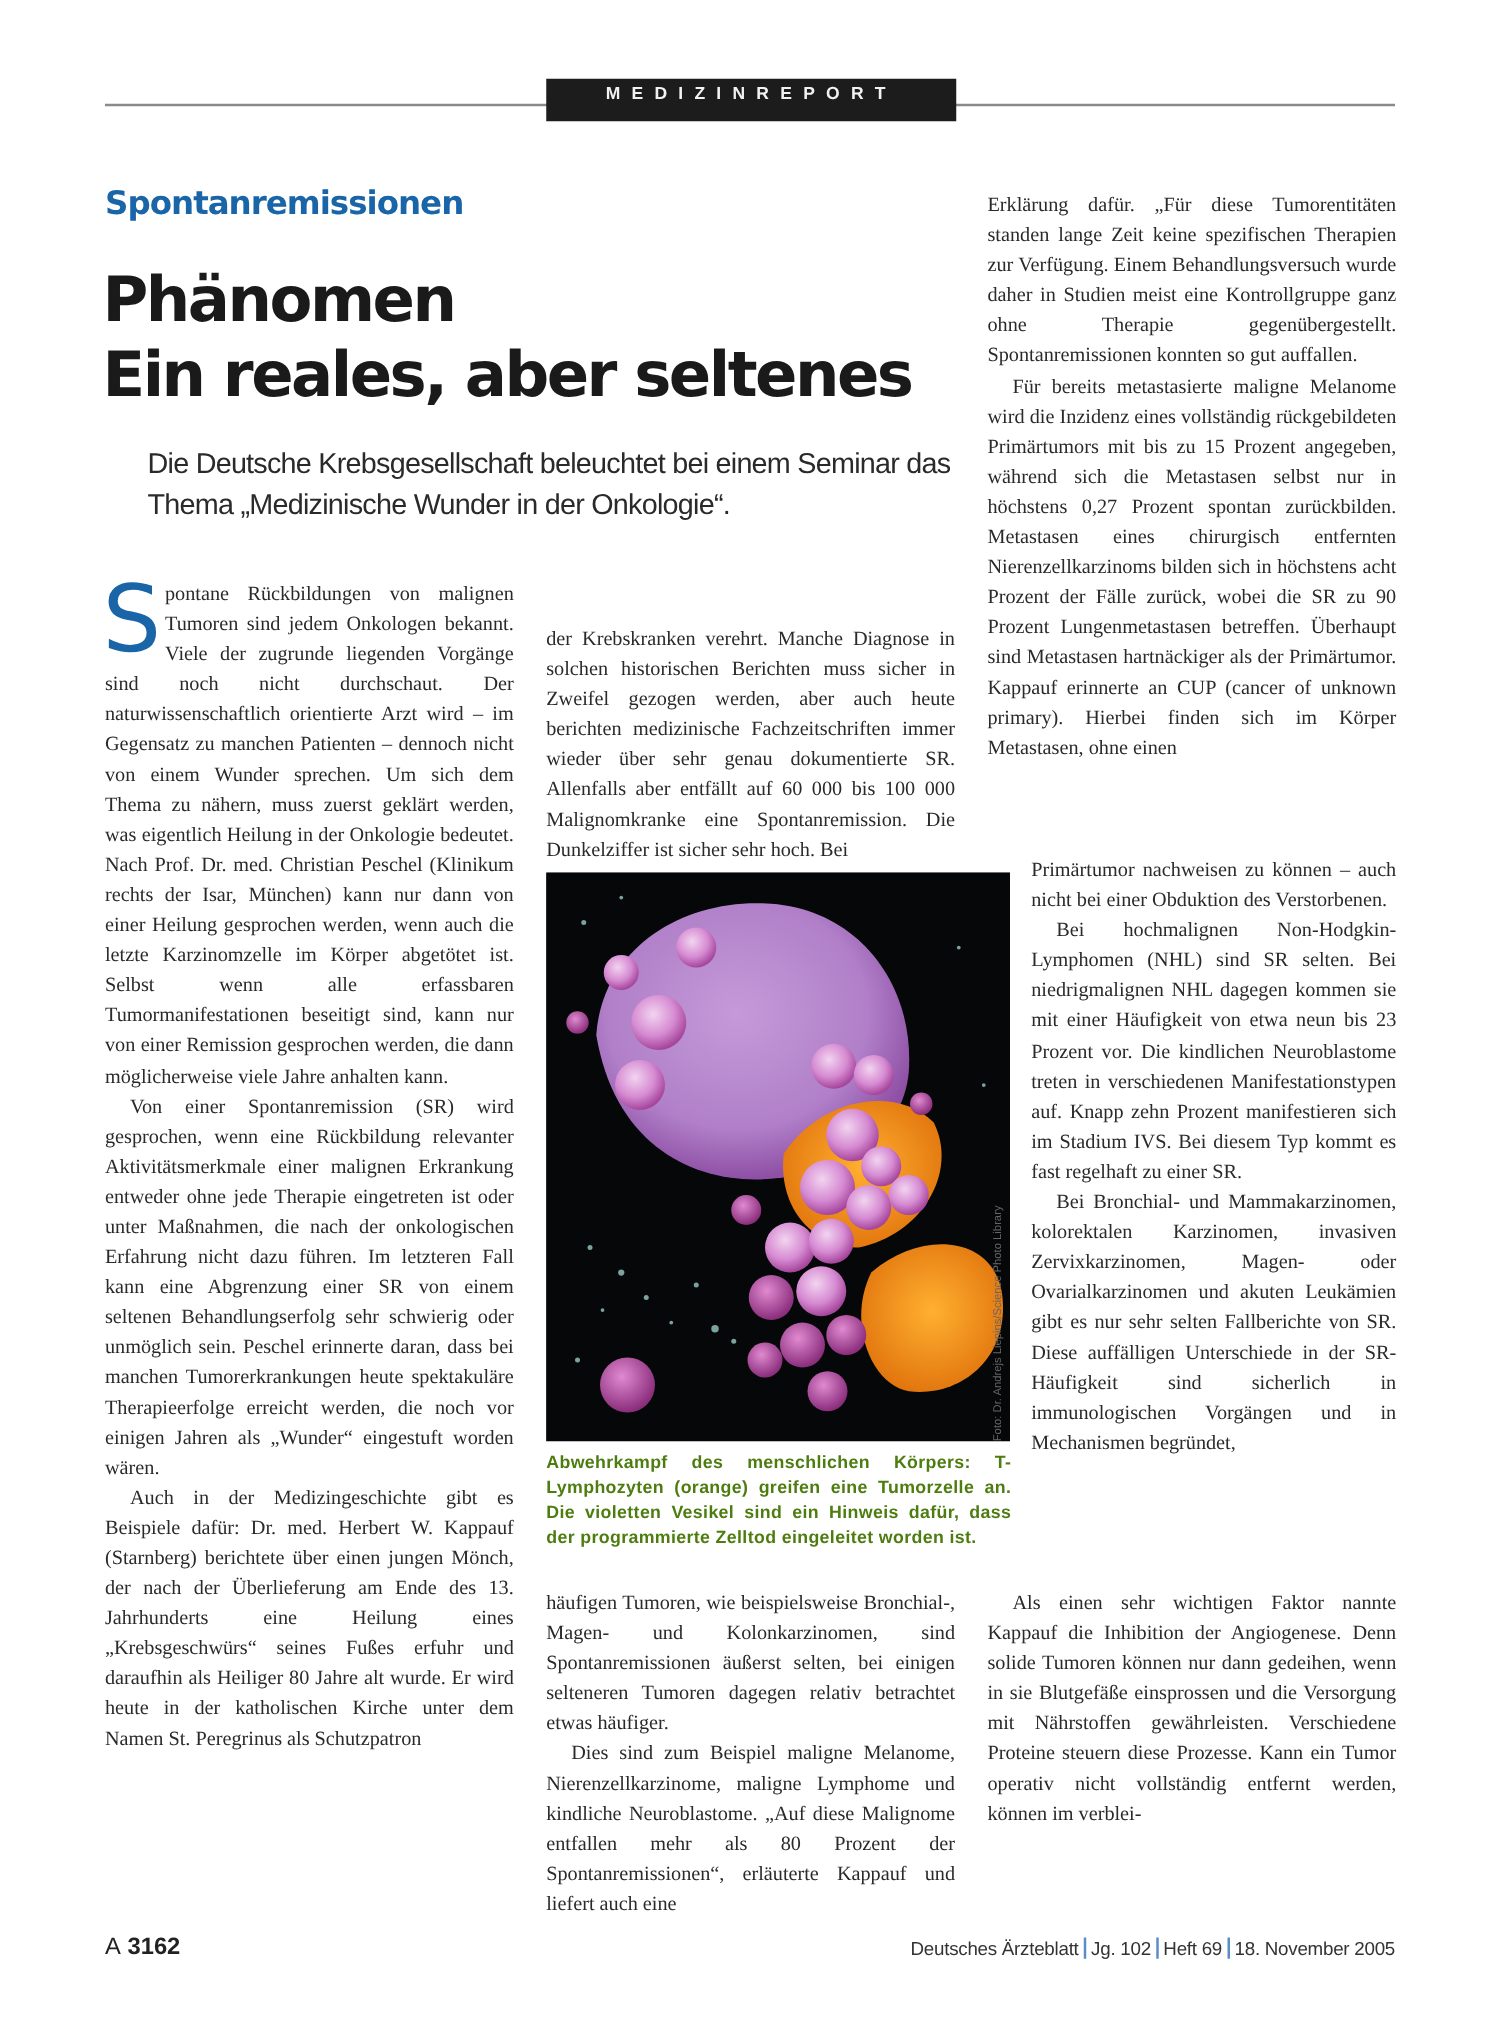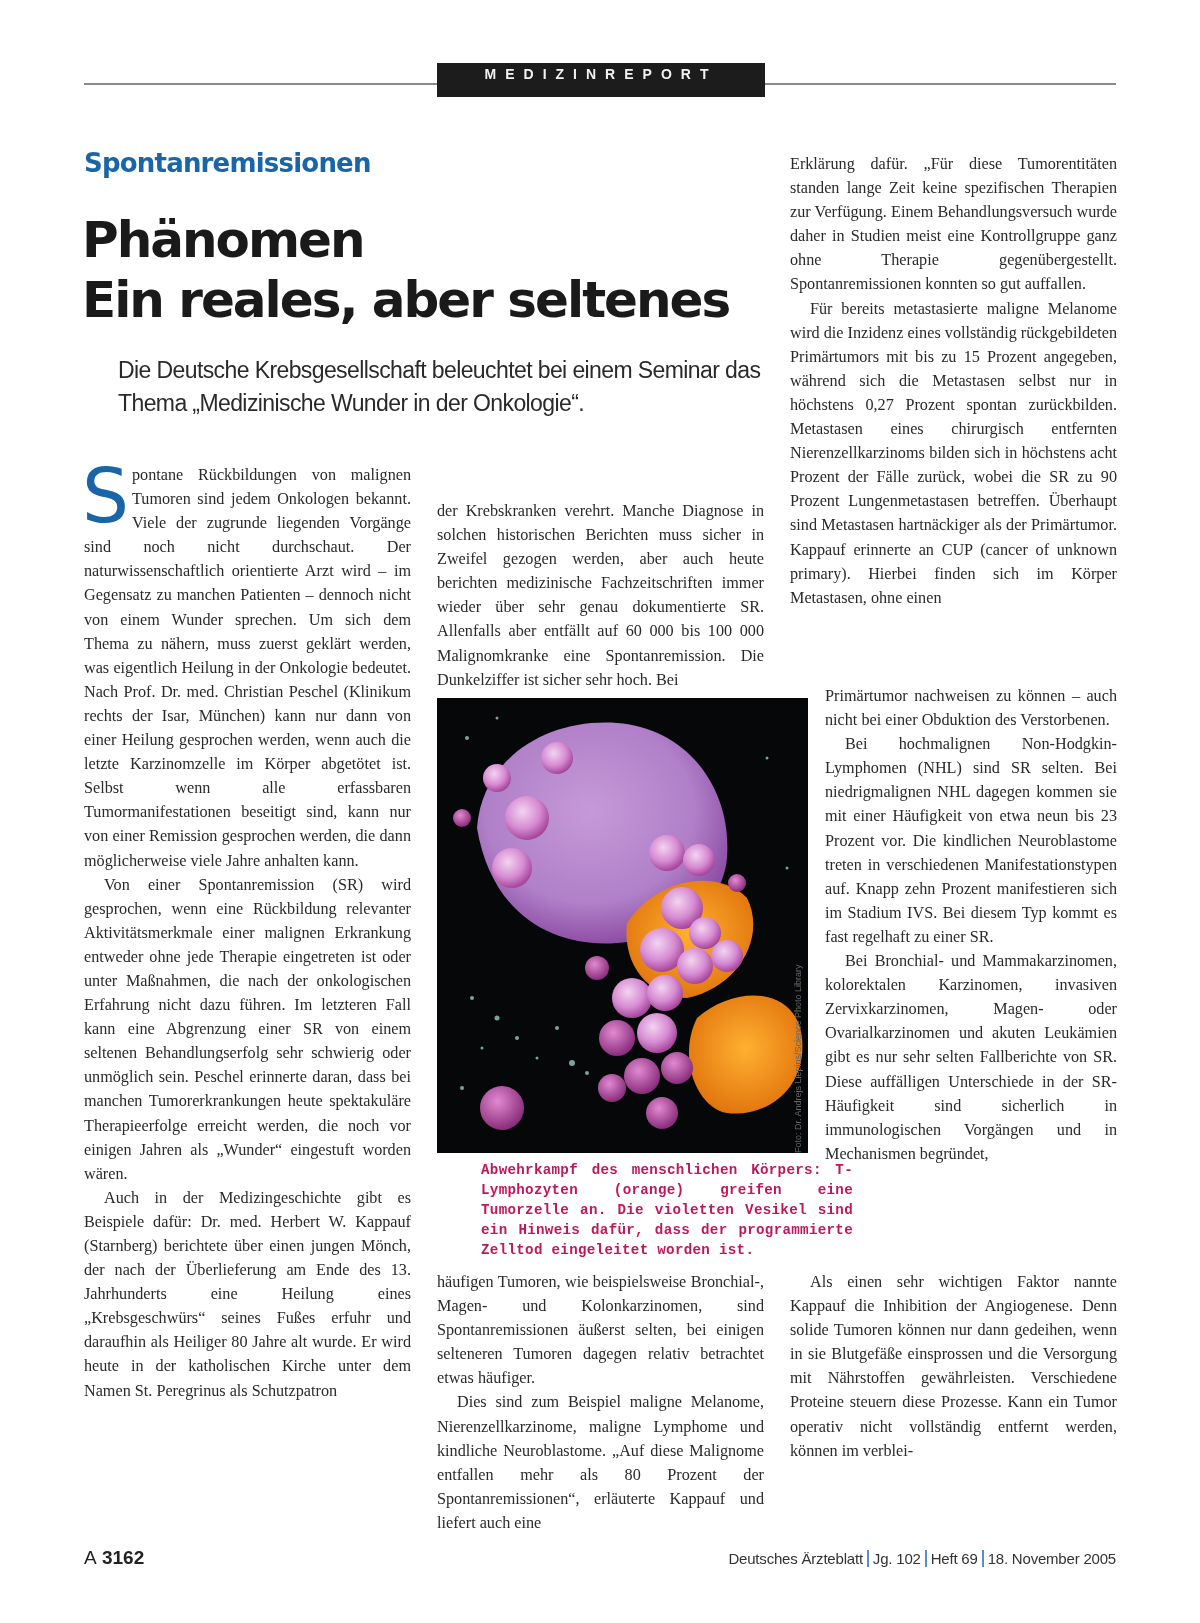--- a/index.html
+++ b/index.html
@@ -20,21 +20,21 @@
   .col2a { left: 437px; top: 453px; width: 327px; margin-top: 46px; }
   .col2b { left: 437px; top: 1270px; width: 327px; }
   .col3a { left: 790px; top: 152px; width: 327px; }
   .col3b { left: 825px; top: 665px; width: 292px; margin-top: 19px; }
   .col3c { left: 790px; top: 1270px; width: 327px; }
 
   .dropcap { float: left; font-family: "DejaVu Sans", sans-serif; font-size: 74px; line-height: 62px; color: #1a65a8; margin: 0 3px -4px -2px; padding-top: 2px; }
 
   .figure { position: absolute; left: 437px; top: 698px; width: 371px; height: 455px; background: #050708; overflow: hidden; }
   .credit { position: absolute; left: 793px; top: 1153px; transform: rotate(-90deg); transform-origin: left top; font-family: "Liberation Sans", sans-serif; font-size: 9px; color: #666; white-space: nowrap; }
-  .caption { position: absolute; left: 437px; top: 1160px; width: 372px; font-family: Liberation Mono, monospace; font-weight: bold; font-size: 14.2px; line-height: 20px; color: #be185d; text-align: justify; letter-spacing: 0.3px; margin-left: 44px; }
+  .caption { position: absolute; left: 437px; top: 1160px; width: 372px; font-family: Liberation Sans, sans-serif; font-weight: bold; font-size: 14.2px; line-height: 20px; color: #4d7c0f; text-align: justify; letter-spacing: 0.3px; }
 
   .footer-page { position: absolute; left: 84px; top: 1547px; font-family: "Liberation Sans", sans-serif; font-size: 19px; color: #222; }
   .footer-page b { font-weight: bold; }
   .footer-meta { position: absolute; right: 84px; top: 1550px; font-family: "Liberation Sans", sans-serif; font-size: 15px; color: #333; letter-spacing: -0.2px; }
   .footer-meta .sep { display: inline-block; width: 2px; height: 17px; background: #5a8fc6; vertical-align: -3px; margin: 0 4px; }
 </style>
 </head>
 <body>
 
 <div class="topbar-line"></div>

